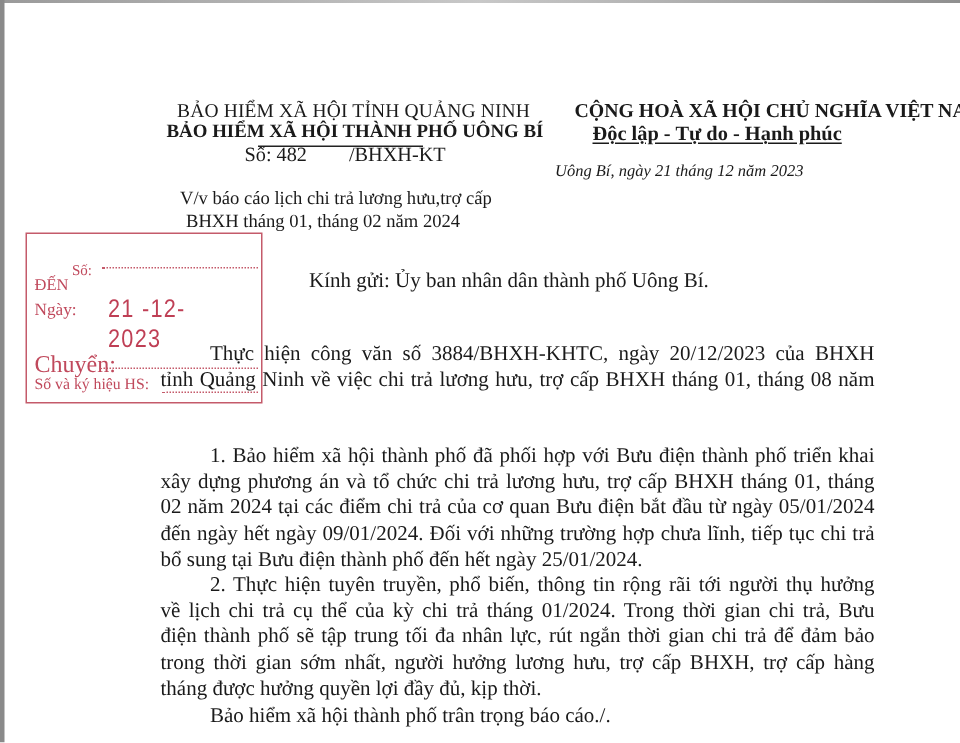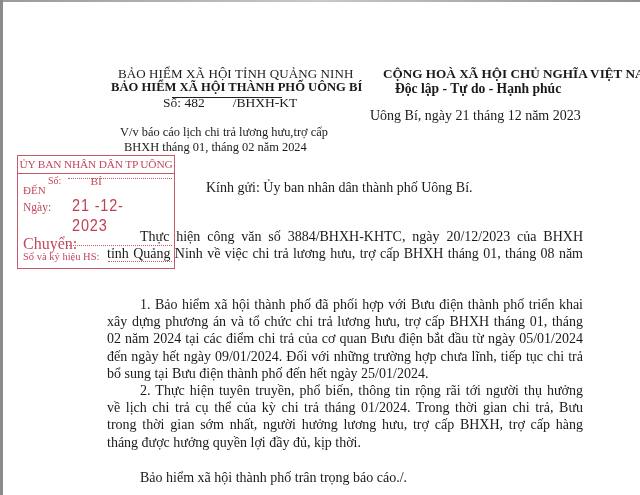--- a/index.html
+++ b/index.html
@@ -12,28 +12,28 @@
   .page-edge-left { position:absolute; left:0; top:0; width:3px; height:495px; background:#8a8a8a; }
   .page-edge-top { position:absolute; left:0; top:0; width:640px; height:2px; background:linear-gradient(90deg,#9a9a9a,#c8c8c8,#8f8f8f); }
 
   .abs { position:absolute; white-space:nowrap; }
 
   .org-parent { left:118px; top:66px; font-size:13px; letter-spacing:0.1px; }
   .org-name { left:111px; top:80px; font-size:12.6px; font-weight:bold;text-align:right; }
   .org-underline { position:absolute; left:172px; top:97px; width:110px; height:1px; background:#222; }
 
   .nation { left:355px; top:66px; font-size:13.2px; font-weight:bold;margin-left:28px; }
-  .motto { left:395px; top:81px; font-size:13.6px; font-weight:bold; text-underline-offset:2px; }
+  .motto { left:395px; top:81px; font-size:13.6px; font-weight:bold; text-decoration:underline; text-underline-offset:2px; }
 
   .docno { left:163px; top:95px; font-size:13.5px; }
   .docno .gap { display:inline-block; width:28px; }
   .subject1 { left:120px; top:125px; font-size:12.4px; }
   .subject2 { left:124px; top:140px; font-size:12.4px; }
 
-  .placedate { left:370px; top:108px; font-size:14px; }
+  .placedate { left:370px; top:108px; font-size:11px; font-style:italic; }
 
   .greeting { left:206px; top:180px; font-size:14px; }
 
   
   .stamp {
     position:absolute; left:17px; top:155px; width:156px; height:112px;
     border:1.5px solid #c45a6a; color:#c0495c;
     font-family:"Liberation Sans Narrow","Liberation Sans", sans-serif;
   }
   .stamp-title {
@@ -73,21 +73,20 @@
   <span>482</span><span class="gap"></span><span>/BHXH-KT</span>
 </div>
 <div class="abs subject1">V/v báo cáo lịch chi trả lương hưu,trợ cấp</div>
 <div class="abs subject2">BHXH tháng 01, tháng 02 năm 2024</div>
 
 <div class="abs nation">CỘNG HOÀ XÃ HỘI CHỦ NGHĨA VIỆT NAM</div>
 <div class="abs motto">Độc lập - Tự do - Hạnh phúc</div>
 <div class="abs placedate">Uông Bí, ngày 21 tháng 12 năm 2023</div>
 
 <div class="stamp">
-  <div class="stamp-title">ỦY BAN NHÂN DÂN TP UÔNG BÍ</div>
   <div class="stamp-so">Số:</div>
   <div class="stamp-so-dots"></div>
   <div class="stamp-den">ĐẾN</div>
   <div class="stamp-ngay">Ngày:</div>
   <div class="stamp-date">21 -12- 2023</div>
   <div class="stamp-chuyen">Chuyển:</div>
   <div class="stamp-chuyen-dots"></div>
   <div class="stamp-hs">Số và ký hiệu HS:</div>
   <div class="stamp-hs-dots"></div>
 </div>
@@ -103,19 +102,20 @@
   <span class="line indent">1. Bảo hiểm xã hội thành phố đã phối hợp với Bưu điện thành phố triển khai</span>
   <span class="line">xây dựng phương án và tổ chức chi trả lương hưu, trợ cấp BHXH tháng 01, tháng</span>
   <span class="line">02 năm 2024 tại các điểm chi trả của cơ quan Bưu điện bắt đầu từ ngày 05/01/2024</span>
   <span class="line">đến ngày hết ngày 09/01/2024. Đối với những trường hợp chưa lĩnh, tiếp tục chi trả</span>
   <span class="line last">bổ sung tại Bưu điện thành phố đến hết ngày 25/01/2024.</span>
 </div>
 
 <div class="para" style="top:382px;">
   <span class="line indent">2. Thực hiện tuyên truyền, phổ biến, thông tin rộng rãi tới người thụ hưởng</span>
   <span class="line">về lịch chi trả cụ thể của kỳ chi trả tháng 01/2024. Trong thời gian chi trả, Bưu</span>
+  <span class="line">điện thành phố sẽ tập trung tối đa nhân lực, rút ngắn thời gian chi trả để đảm bảo</span>
   <span class="line">trong thời gian sớm nhất, người hưởng lương hưu, trợ cấp BHXH, trợ cấp hàng</span>
   <span class="line last">tháng được hưởng quyền lợi đầy đủ, kịp thời.</span>
 </div>
 
 <div class="para" style="top:469px;">
   <span class="line indent last">Bảo hiểm xã hội thành phố trân trọng báo cáo./.</span>
 </div>
 
 </body></html>

